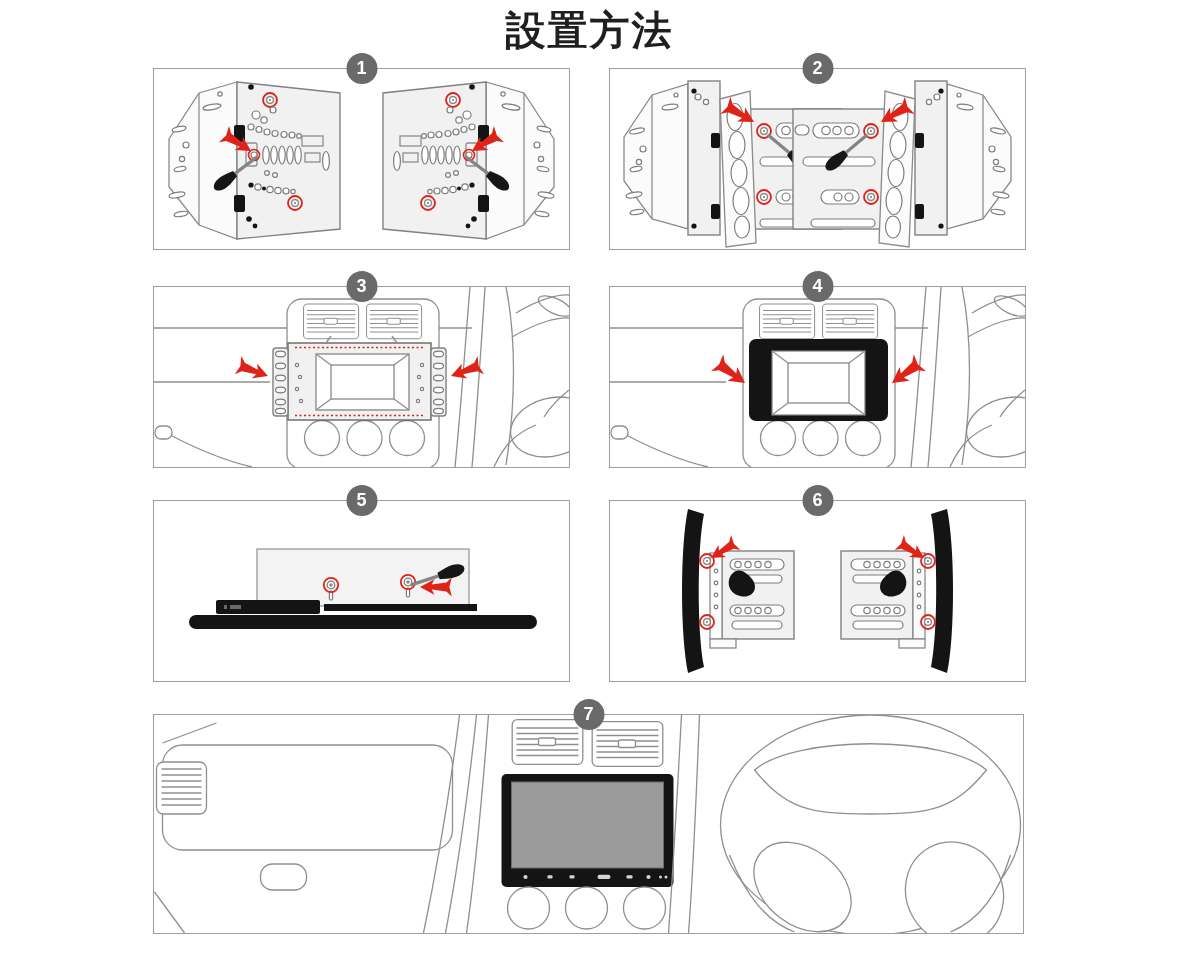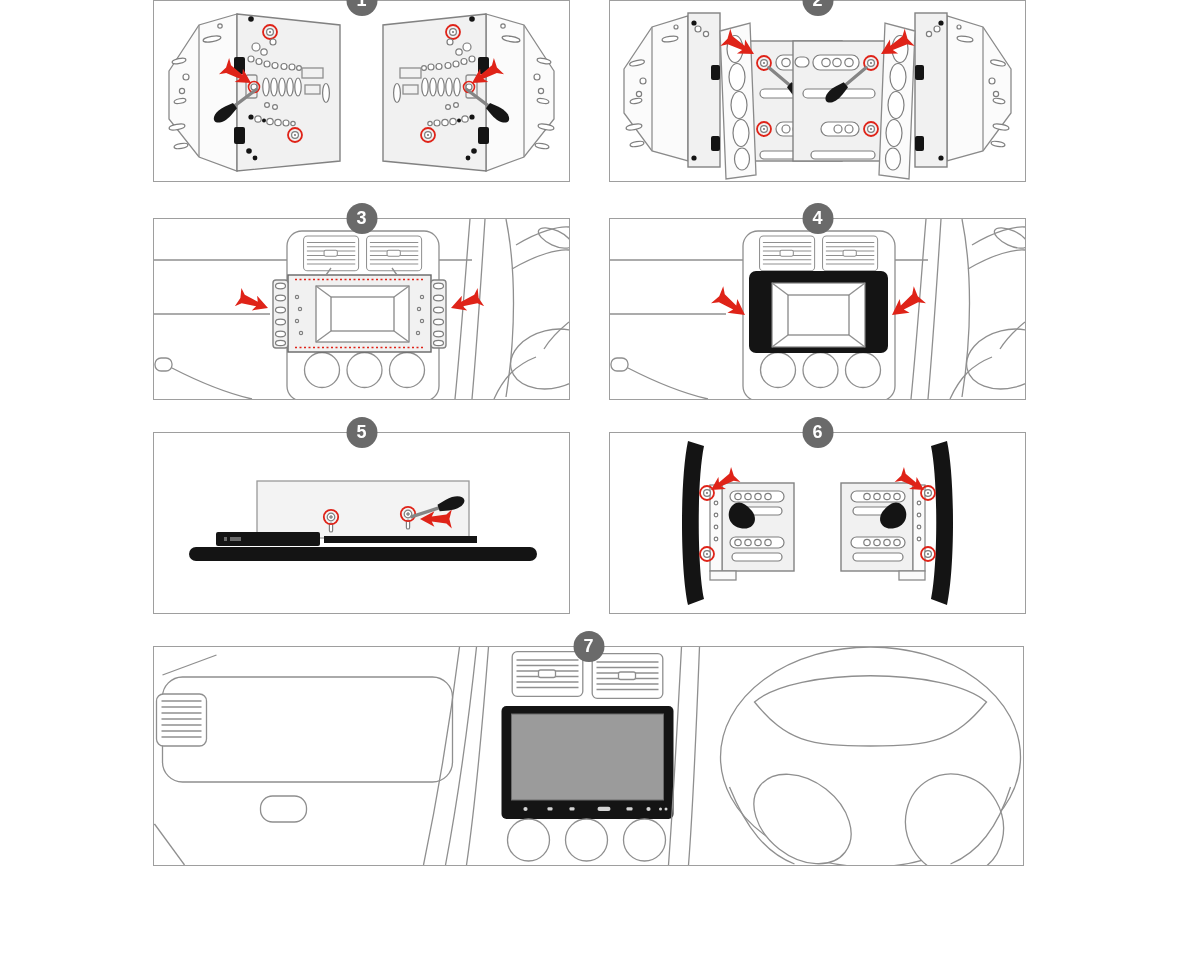--- a/index.html
+++ b/index.html
@@ -196,20 +196,21 @@
     <rect class="flange" x="100" y="138" width="26" height="9"></rect>
     <use href="#ring" transform="translate(97,60)"></use>
     <use href="#ring" transform="translate(97,121)"></use>
     <path class="blk" d="M123,72 C116,78 117,92 130,95 C143,98 149,87 142,78 C135,70 129,67 123,72 Z"></path>
     <use href="#arrow" transform="translate(101,57) rotate(148) scale(1.1) translate(-27,-8)"></use>
   </g>
 </defs>
 </svg>
 
 <div class="page">
+  <h1 class="title">設置方法</h1>
 
   <div class="rows">
 
     <div class="row r1">
       <div class="panel">
         <div class="badge">
             <span>1</span>
           </div>
         <svg viewBox="0 0 415 180">
           <use href="#p1unit"></use>

